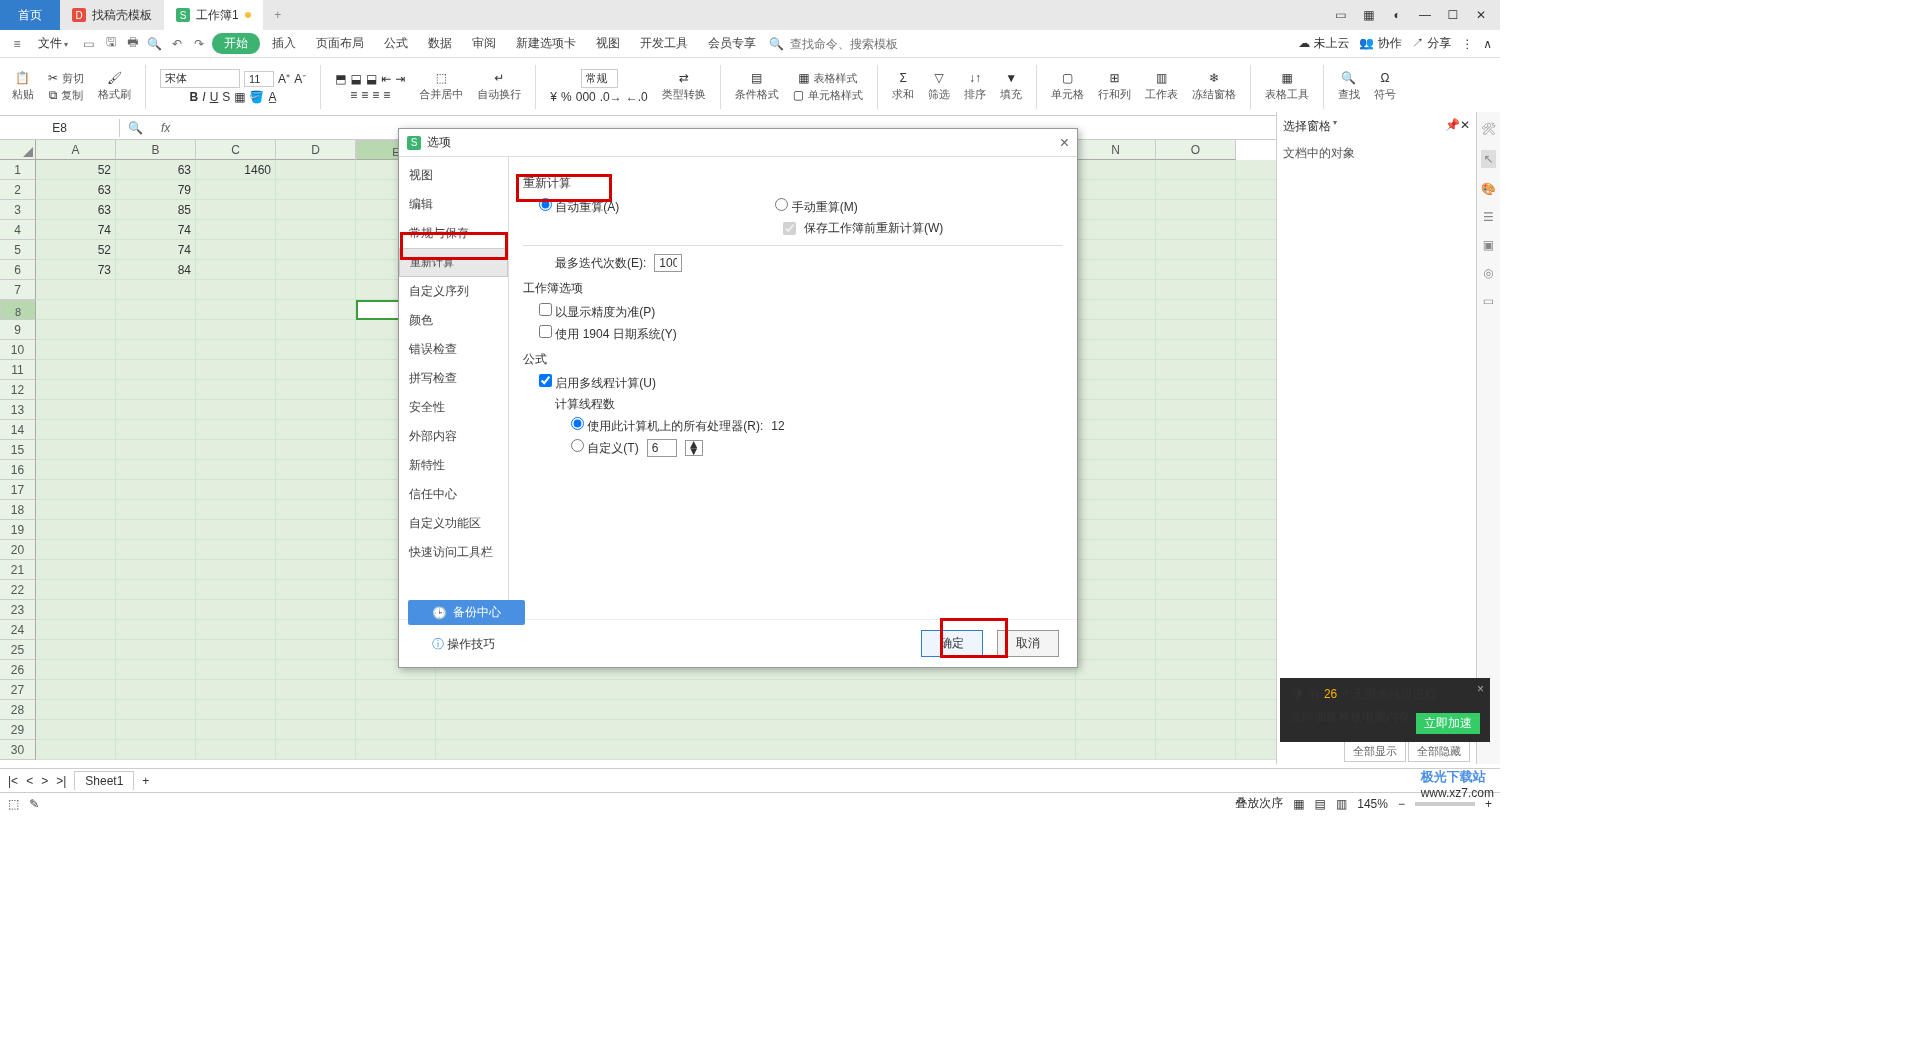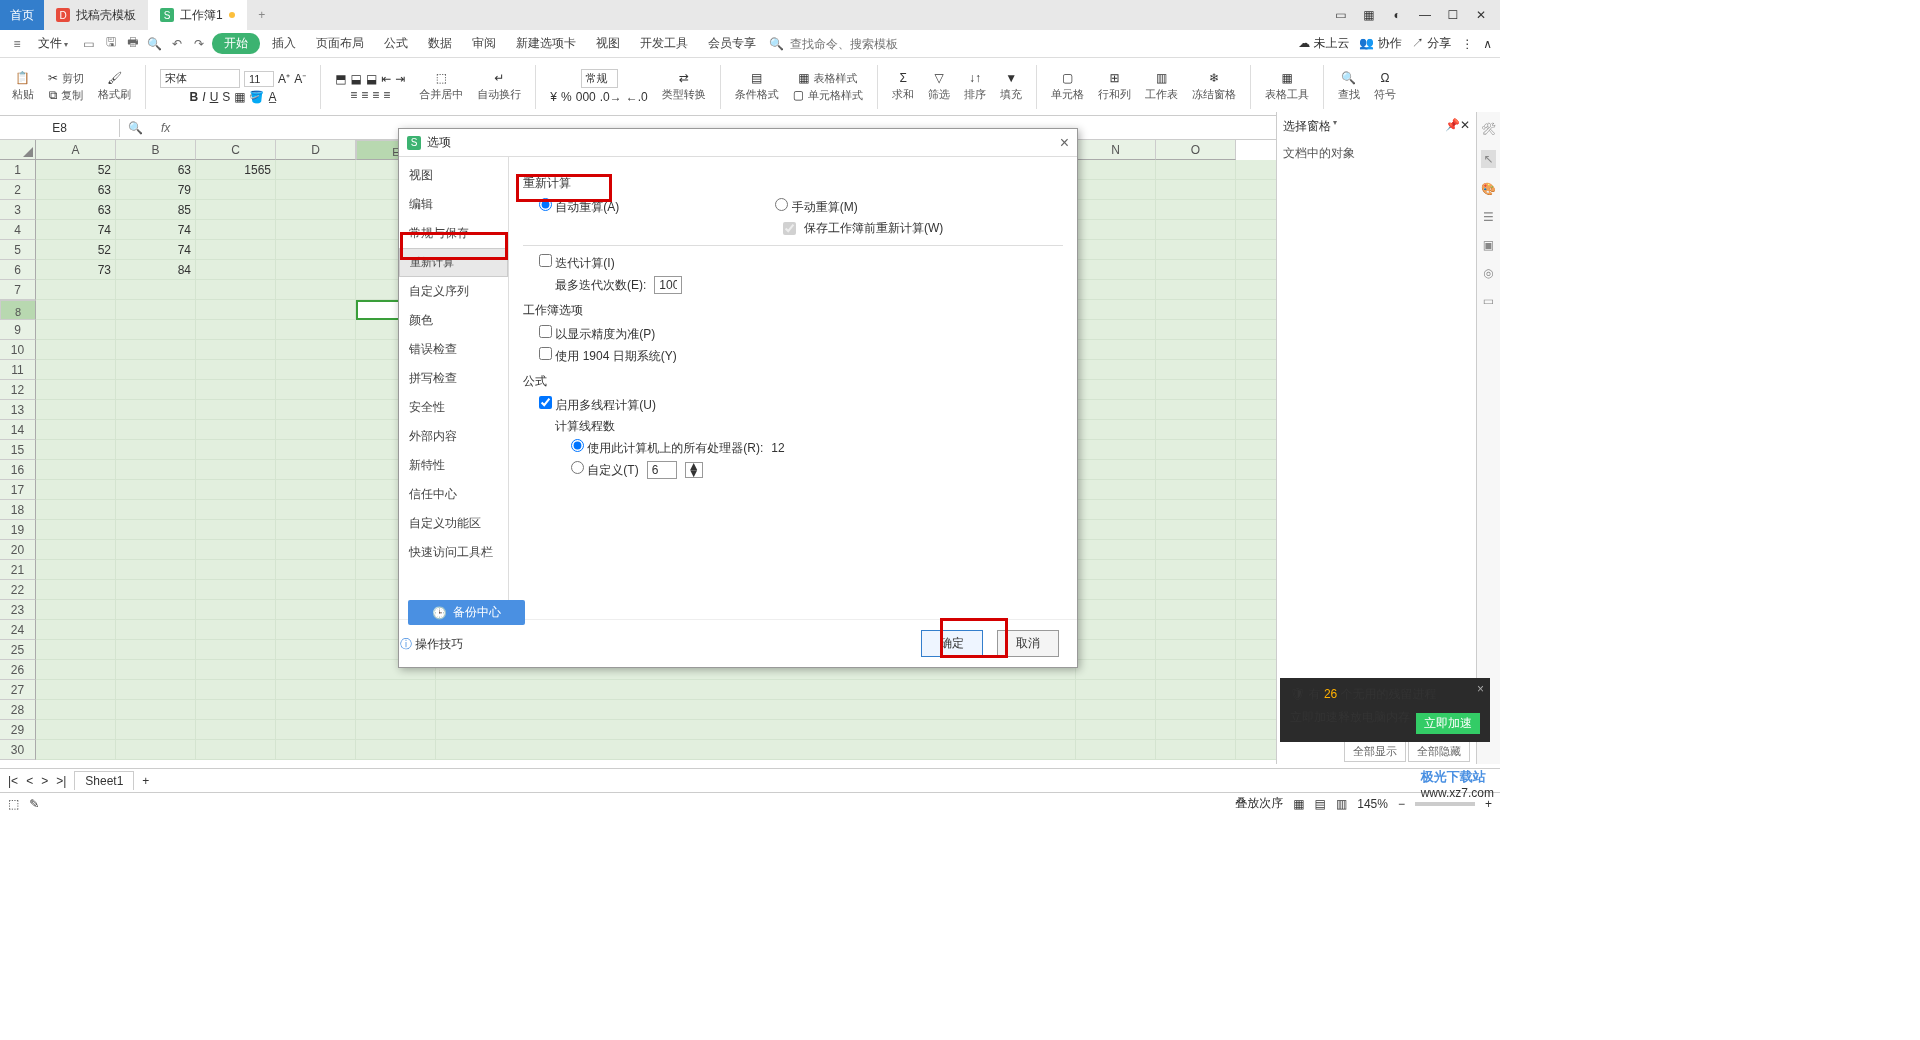--- a/index.html
+++ b/index.html
@@ -1,19 +1,19 @@
 <!DOCTYPE html>
 <html><head>
 <meta charset="utf-8">
 <style>
 *{box-sizing:border-box;margin:0;padding:0;font-family:"Microsoft YaHei",sans-serif;font-size:12px;color:#333}
 body{background:#fff;overflow:hidden;width:1500px;height:812px;position:relative}
 .titlebar{height:30px;background:#e8e8e8;display:flex;align-items:center}
 .tab{height:30px;display:flex;align-items:center;padding:0 12px;gap:6px}
-.tab.home{background:#337ecc;color:#fff;padding:0 10px}
+.tab.home{background:#337ecc;color:#fff;padding:0 18px}
 .tab.home span{color:#fff}
 .tab.active{background:#fff}
 .tab .dot{width:6px;height:6px;border-radius:50%;background:#fcbf3c}
 .tab-add{width:30px;text-align:center;color:#888}
 .win-ctrl{margin-left:auto;display:flex;gap:10px;padding-right:10px;color:#888}
 .win-ctrl span{width:18px;text-align:center}
 .menubar{height:28px;display:flex;align-items:center;border-bottom:1px solid #ddd;padding:0 8px;gap:4px}
 .mico{width:18px;height:18px;display:inline-flex;align-items:center;justify-content:center;color:#666}
 .menubar .tabbtn{padding:2px 8px;color:#444}
 .menubar .tabbtn.active{background:#3cb371;color:#fff;border-radius:10px;padding:2px 12px}
@@ -59,21 +59,21 @@
 .dlg-nav div.sel{background:#e8e8e8}
 .dlg-content{flex:1;padding:10px 14px}
 .sect{font-size:12px;color:#333;margin:8px 0 6px}
 .frm-row{display:flex;align-items:center;gap:8px;margin:4px 0 4px 16px}
 .inp{border:1px solid #999;padding:1px 4px;width:28px}
 .dlg-foot{height:48px;display:flex;align-items:center;justify-content:flex-end;gap:14px;padding:0 18px;border-top:1px solid #eee}
 .btn{border:1px solid #999;padding:4px 18px;background:#f4f4f4}
 .btn.primary{border:1px solid #337ecc;background:#eef5ff}
 .backup{position:absolute;left:408px;top:600px;background:#4a90e2;color:#fff;padding:4px 24px;border-radius:2px;display:flex;gap:6px;align-items:center}
 .backup span{color:#fff}
-.tips{position:absolute;left:400px;top:636px;color:#4a90e2}
+.tips{position:absolute;left:432px;top:636px;color:#4a90e2}
 .hl{position:absolute;border:3px solid #d40000;pointer-events:none}
 .toast{position:absolute;right:10px;bottom:70px;width:210px;background:#2b2b2b;color:#ddd;padding:8px 10px;font-size:11px}
 .toast .t1{color:#fff}
 .toast .num{color:#ffb000}
 .toast .go{background:#33cc66;color:#fff;padding:2px 8px;float:right;margin-top:4px}
 .toast .x{position:absolute;right:6px;top:4px;color:#aaa}
 .panelbtns{position:absolute;right:30px;bottom:50px;display:flex;gap:2px}
 .panelbtns div{border:1px solid #ccc;padding:2px 8px;font-size:11px;color:#666;background:#fff}
 .watermark{position:absolute;right:6px;bottom:12px;font-size:11px;color:#6aa7e8}
 .watermark b{color:#4a90e2;font-size:13px}
@@ -334,21 +334,21 @@
       <div class="colhdr">D</div>
       <div class="colhdr sel">E</div>
       <div class="colhdr" style="width:640px;border-right:none"></div>
       <div class="colhdr">N</div>
       <div class="colhdr">O</div>
     </div>
     <div class="cells" id="cells">
         <div class="row">
           <div class="cell">52</div>
           <div class="cell">63</div>
-          <div class="cell">1565</div>
+          <div class="cell">1460</div>
           <div class="cell"></div>
           <div class="cell"></div>
           <div class="cell" style="width: 640px;"></div>
           <div class="cell"></div>
           <div class="cell"></div>
           <div class="cell"></div>
           <div class="cell"></div>
           <div class="cell"></div>
           <div class="cell"></div>
           <div class="cell"></div>
@@ -934,23 +934,20 @@
       <div class="frm-row">
         <label><input type="radio" checked="" style=""> <span>自动重算(A)</span></label>
         <span style="width:140px"></span>
         <label><input type="radio" style=""> <span>手动重算(M)</span></label>
       </div>
       <div class="frm-row" style="margin-left:260px;color:#aaa">
           <input type="checkbox" checked="" disabled="" style=""> 
           <span>保存工作簿前重新计算(W)</span>
         </div>
       <hr style="border:none;border-top:1px solid #ddd;margin:8px 0">
-      <div class="frm-row">
-          <label><input type="checkbox" style=""> <span>迭代计算(I)</span></label>
-        </div>
       <div class="frm-row" style="margin-left:32px">
           <span>最多迭代次数(E):</span>
           <input class="inp" value="100" style="">
         </div>
       <div class="sect">工作簿选项</div>
       <div class="frm-row">
           <label><input type="checkbox" style=""> <span>以显示精度为准(P)</span></label>
         </div>
       <div class="frm-row">
           <label><input type="checkbox" style=""> <span>使用 1904 日期系统(Y)</span></label>

